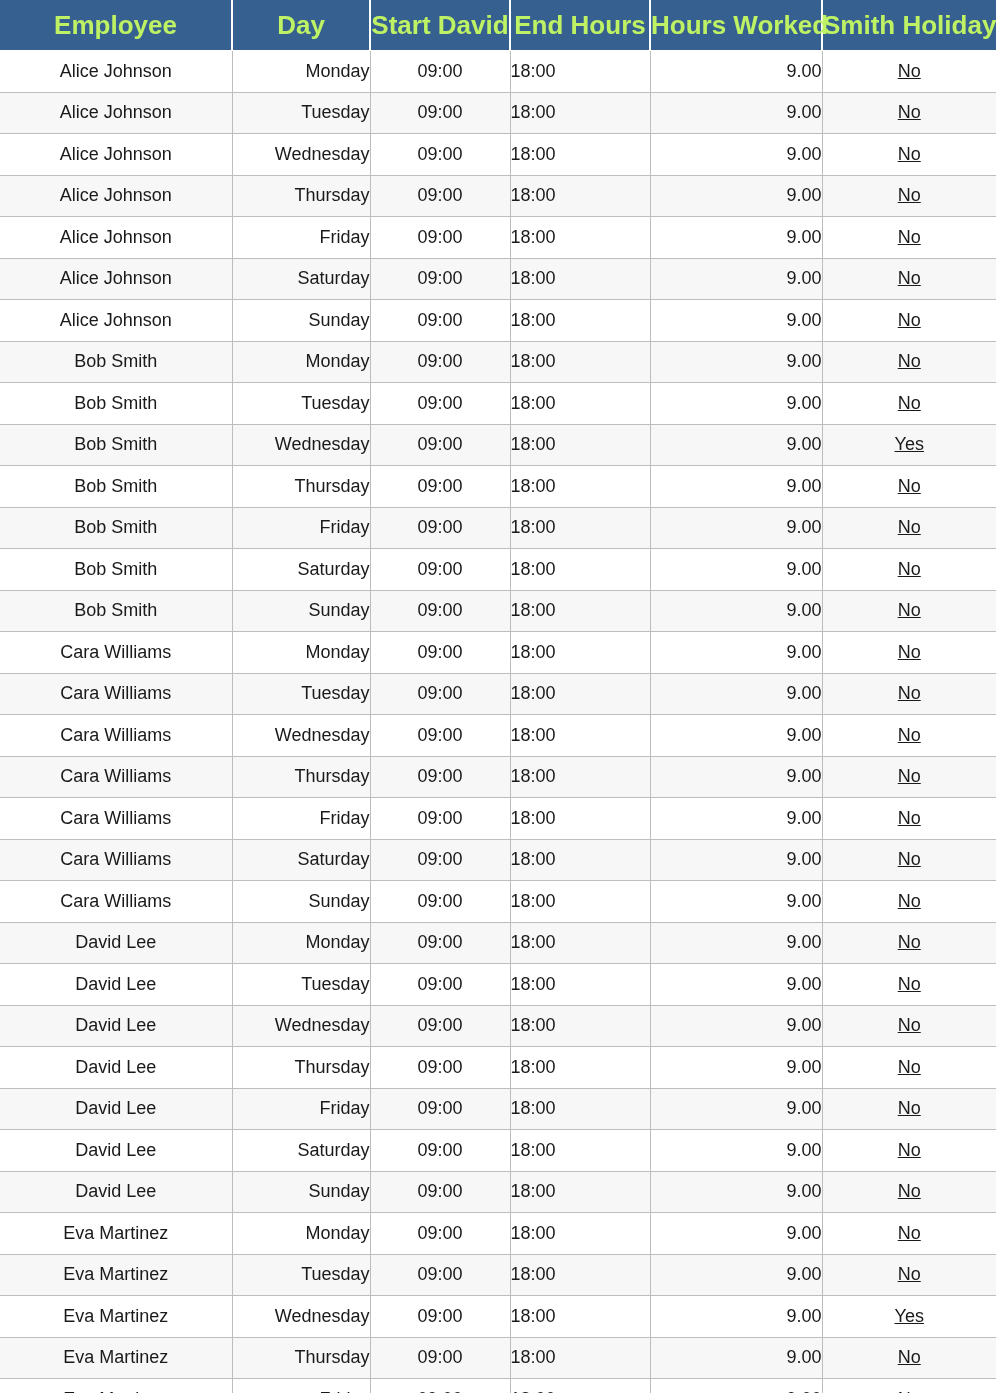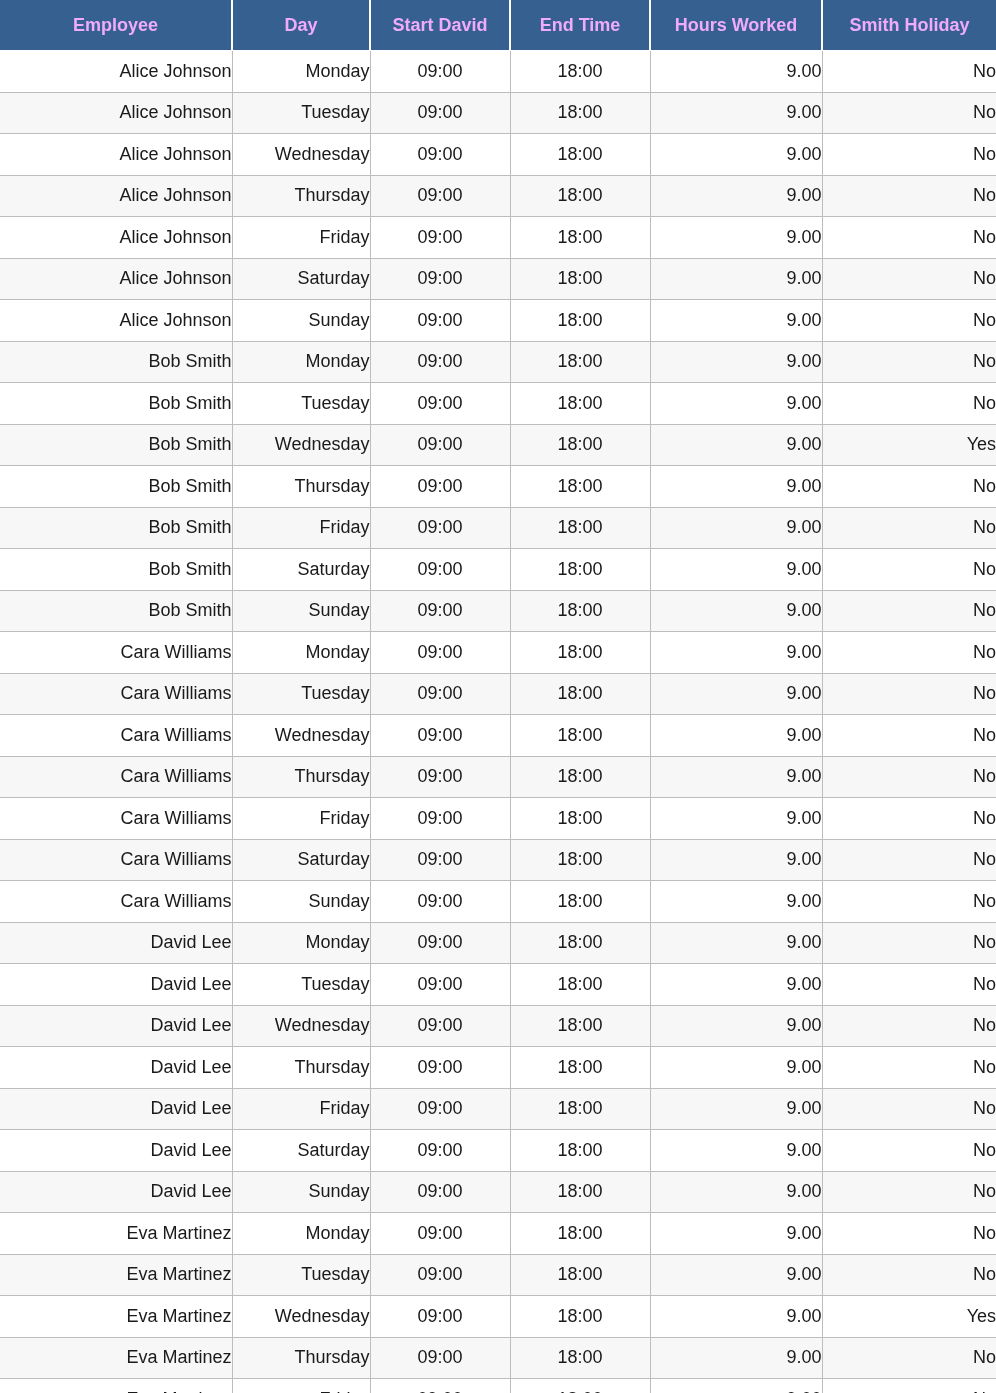--- a/index.html
+++ b/index.html
@@ -22,22 +22,22 @@
   }
   #schedule-table col.c-employee      { width: 232px; }
   #schedule-table col.c-day           { width: 138px; }
   #schedule-table col.c-start         { width: 140px; }
   #schedule-table col.c-end           { width: 140px; }
   #schedule-table col.c-hours         { width: 172px; }
   #schedule-table col.c-holiday       { width: 174px; }
 
   #schedule-table thead th {
     background: #36608F;
-    color: #f0abfc;
-    font-size: 18px;
+    color: #bef264;
+    font-size: 26px;
     font-weight: bold;
     height: 50px;
     line-height: 50px;
     padding: 0;
     text-align: center;
     vertical-align: middle;
     border-right: 2px solid #ffffff;
     border-bottom: 1px solid #ffffff;
     white-space: nowrap;
     letter-spacing: 0px;
@@ -53,45 +53,45 @@
     border-bottom: 1px solid #bdbdbd;
     vertical-align: middle;
     white-space: nowrap;
     overflow: hidden;
   }
   #schedule-table tbody td:last-child { border-right: none; }
 
   #schedule-table tbody tr.row-even td { background: #f7f7f7; }
   #schedule-table tbody tr.row-odd  td { background: #ffffff; }
 
-  td.cell-employee { text-align: right;   padding-left: 2px; margin-top: 36px; }
+  td.cell-employee { text-align: center;   padding-left: 2px; margin-top: 36px; }
   td.cell-day      { text-align: right;   padding-left: 3px; }
   td.cell-start    { text-align: center; }
-  td.cell-end      { text-align: center; }
+  td.cell-end      { text-align: left; }
   td.cell-hours    { text-align: right;  padding-right: 1px; }
-  td.cell-holiday  { text-align: right;   padding-left: 3px; }
+  td.cell-holiday  { text-align: center;   padding-left: 3px; text-decoration: underline; }
 </style>
 </head>
 <body>
 
 <table id="schedule-table">
   <colgroup>
     <col class="c-employee">
     <col class="c-day">
     <col class="c-start">
     <col class="c-end">
     <col class="c-hours">
     <col class="c-holiday">
   </colgroup>
   <thead>
     <tr>
       <th>Employee</th>
       <th>Day</th>
       <th>Start David</th>
-      <th>End Time</th>
+      <th>End Hours</th>
       <th>Hours Worked</th>
       <th>Smith Holiday</th>
     </tr>
   </thead>
   <tbody id="table-body">
       <tr class="row-odd">
         <td class="cell-employee">Alice Johnson</td>
         <td class="cell-day">Monday</td>
         <td class="cell-start">09:00</td>
         <td class="cell-end">18:00</td>

